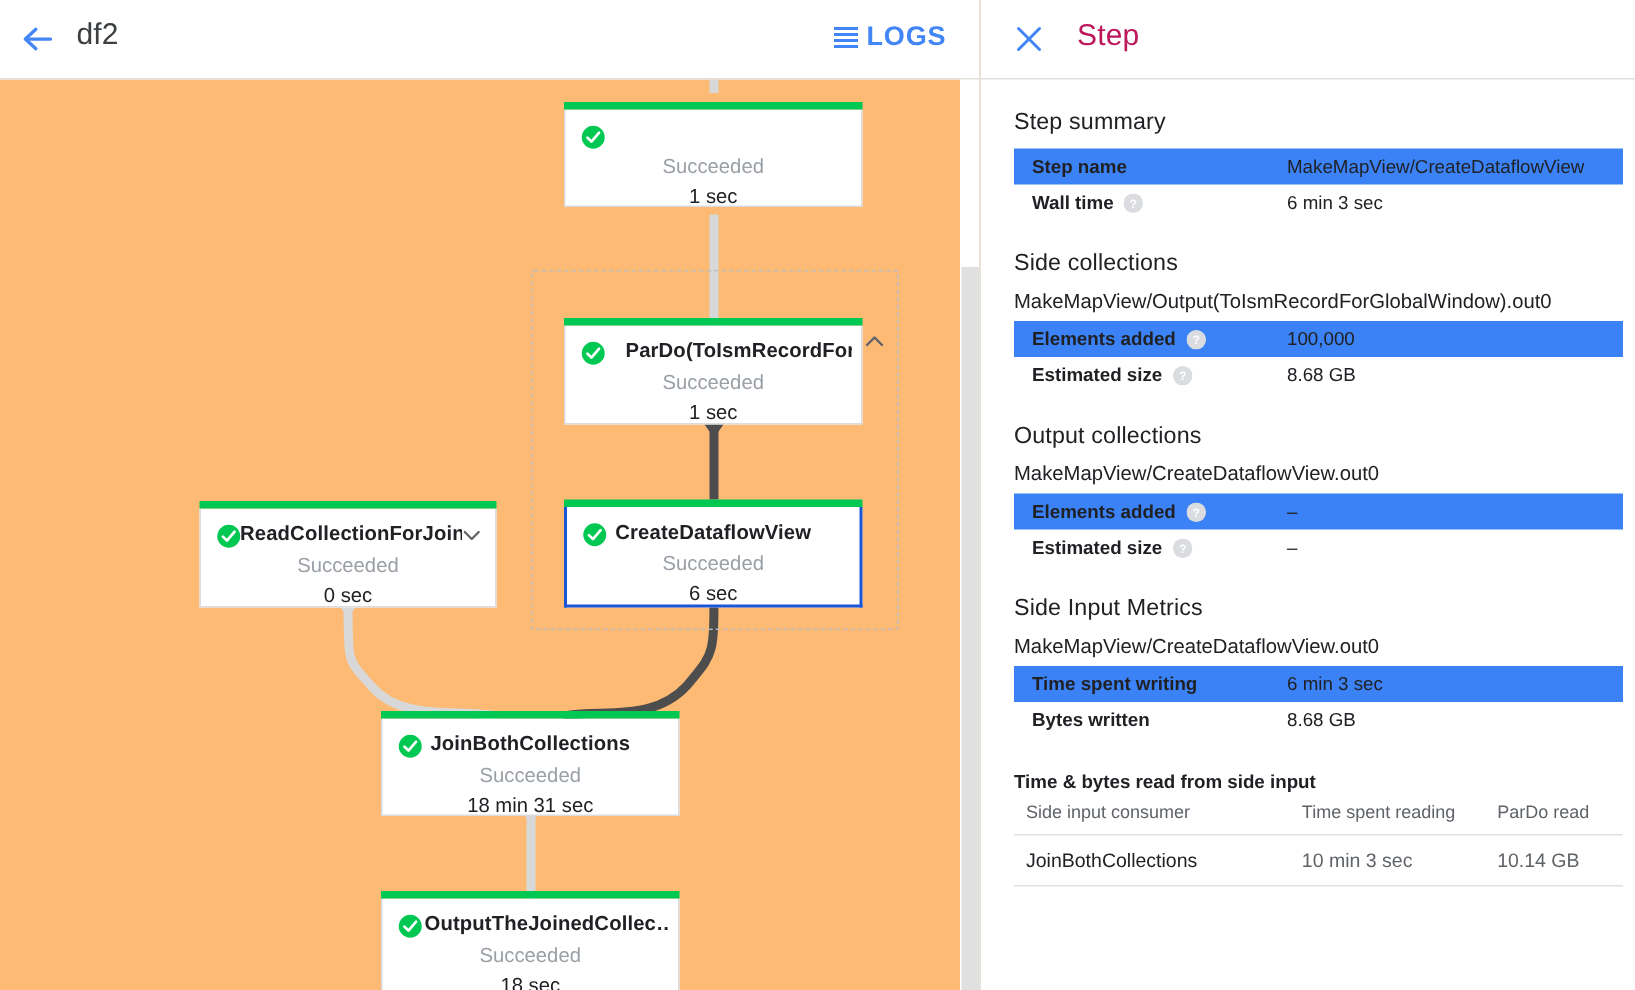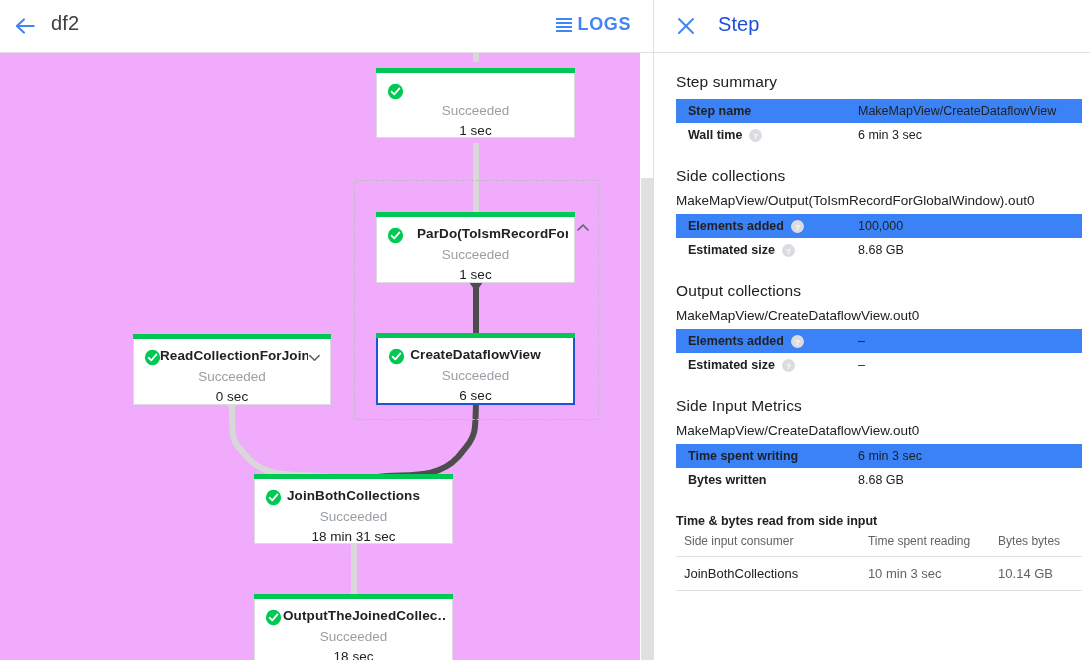--- a/index.html
+++ b/index.html
@@ -19,21 +19,21 @@
     width: 1090px;
     height: 660px;
   }
 
   
   .left-pane {
     position: absolute;
     left: 0; top: 0;
     width: 653px;
     height: 660px;
-    background: #f0abfc;
+    background: #fdba74;
     overflow: hidden;
   }
   .topbar {
     position: absolute;
     left: 0; top: 0;
     width: 653px;
     height: 52px;
     background: #fff;
     border-bottom: 1px solid #e0e0e0;
   }
@@ -204,21 +204,21 @@
     position: absolute;
     left: 20px; top: 14px;
     width: 24px; height: 24px;
     color: #4285f4;
     cursor: pointer;
   }
   .rp-title {
     position: absolute;
     left: 64px; top: 13px;
     font-size: 20px;
-    color: #1d4ed8;
+    color: #be185d;
     letter-spacing: .1px;
     text-align: right;
   }
   .rp-body {
     position: relative;
     padding: 0 8px 12px 22px;
   }
   .sec-title {
     font-size: 15.5px;
     color: #202124;
@@ -529,21 +529,21 @@
         </tr>
       </tbody>
         </table>
 
       <div class="sit">Time &amp; bytes read from side input</div>
       <table class="sidetbl">
         <thead>
           <tr>
             <th style="width:46%;">Side input consumer</th>
             <th class="num" style="width:32%;">Time spent reading</th>
-            <th class="num" style="width:22%;">Bytes bytes</th>
+            <th class="num" style="width:22%;">ParDo read</th>
           </tr>
         </thead>
         <tbody>
           <tr>
             <td>JoinBothCollections</td>
             <td class="num dim">10 min 3 sec</td>
             <td class="num dim">10.14 GB</td>
           </tr>
         </tbody>
       </table>

